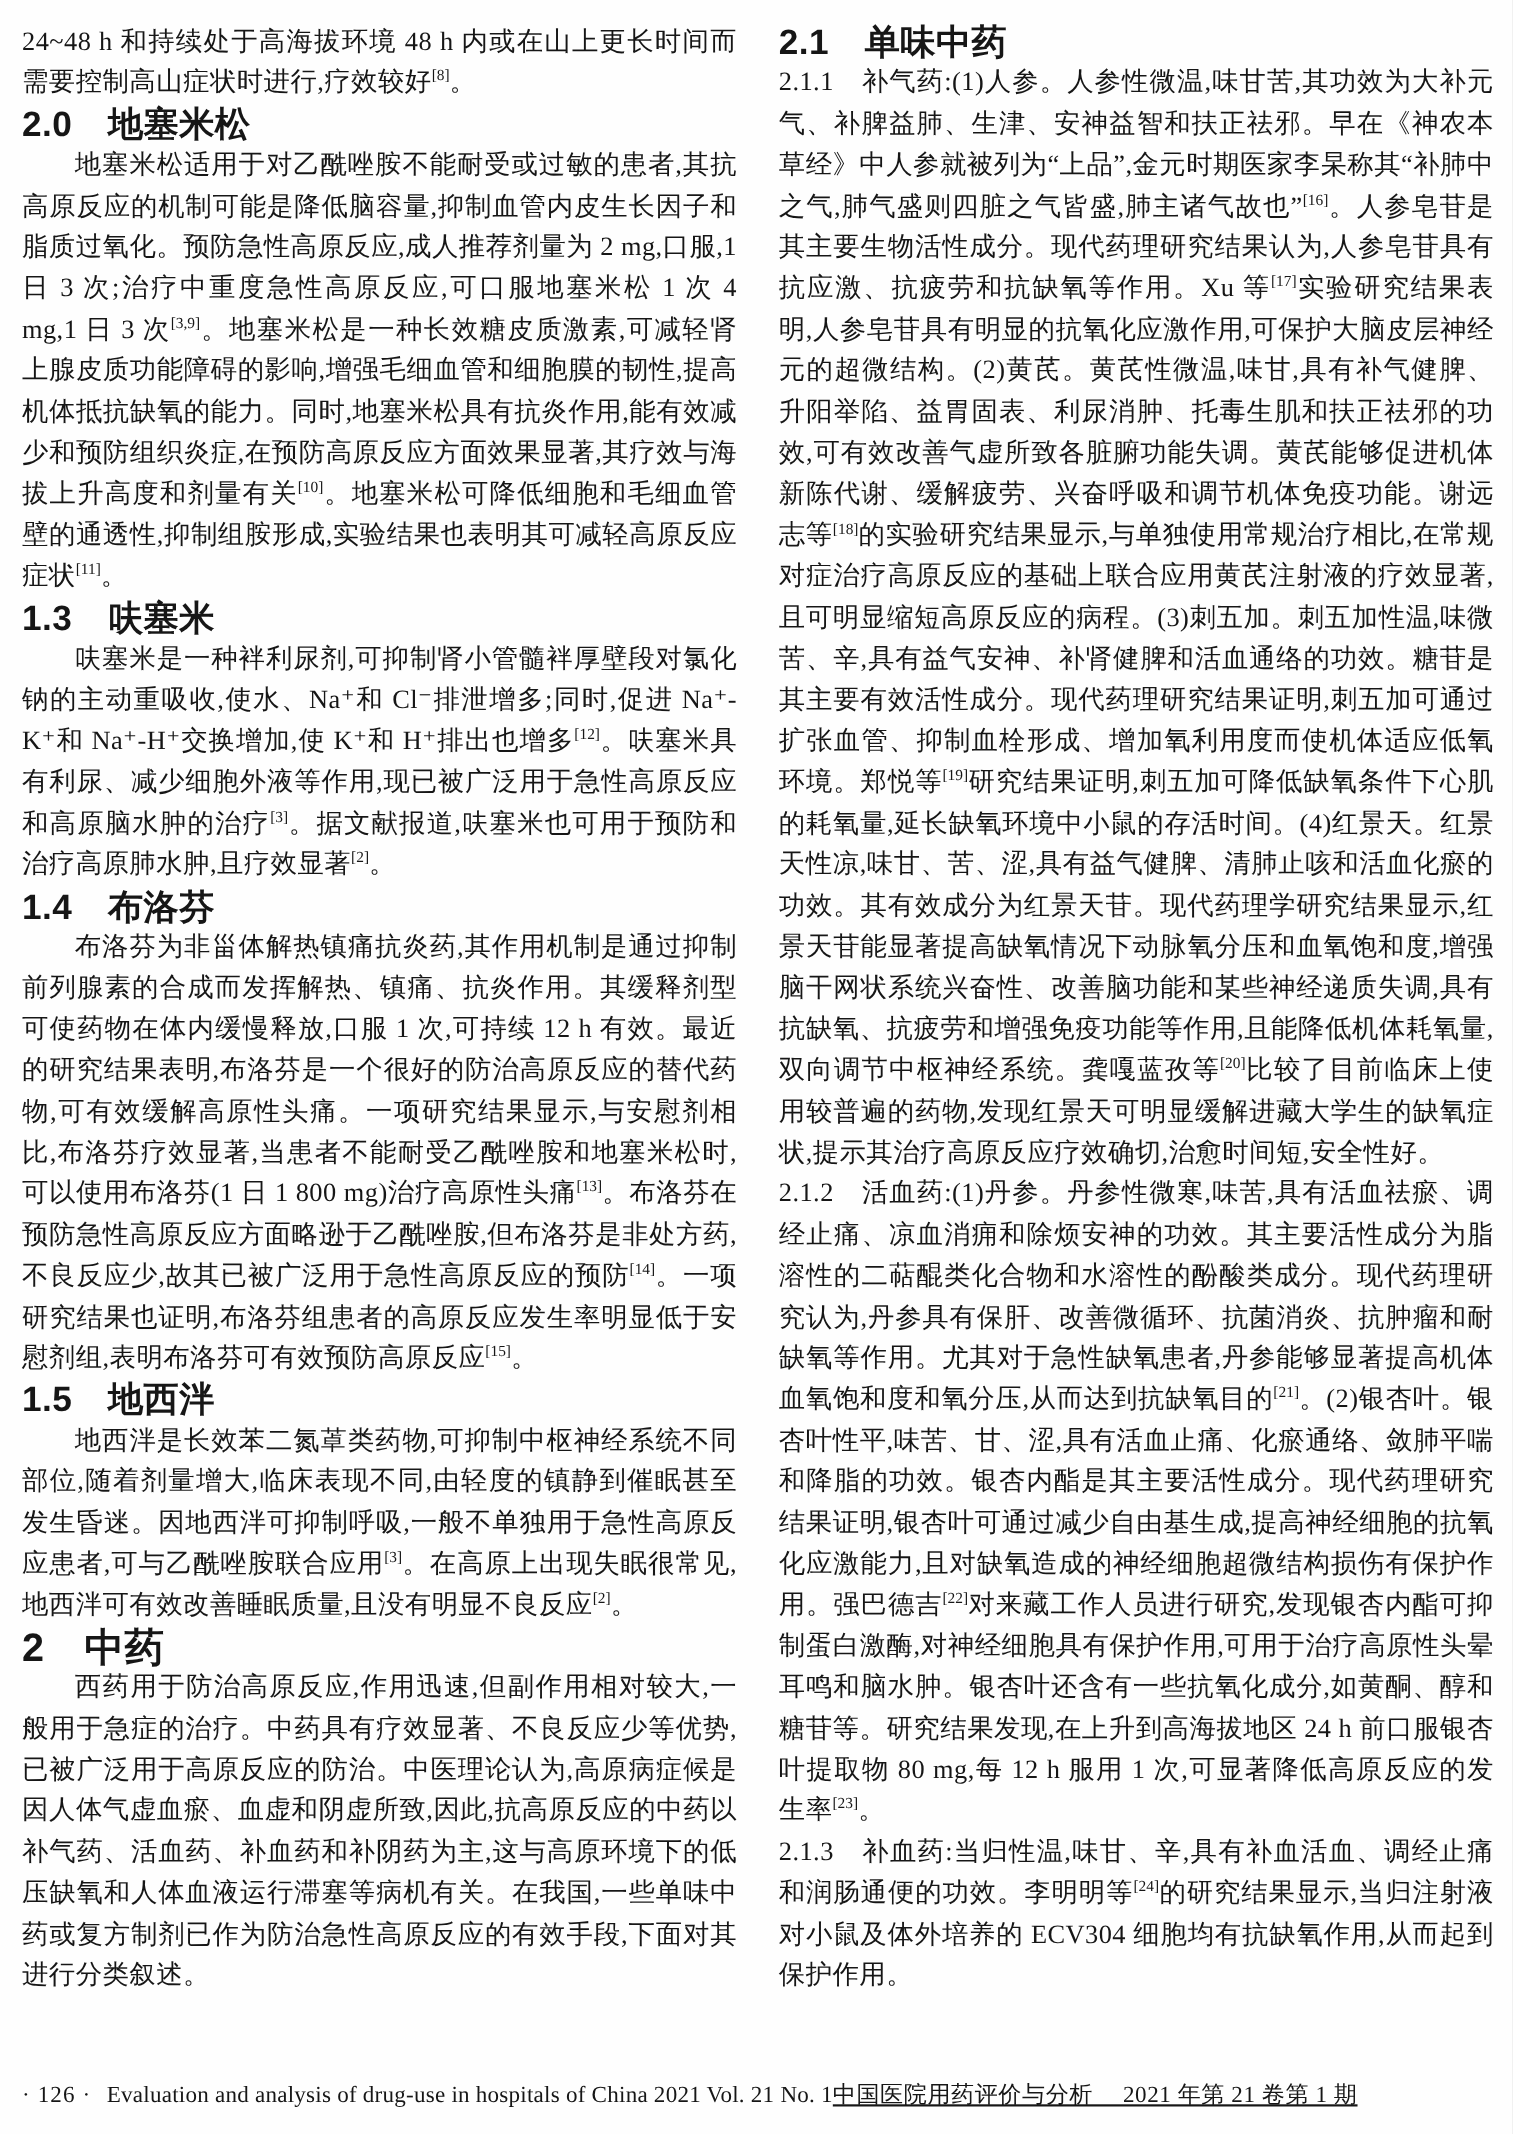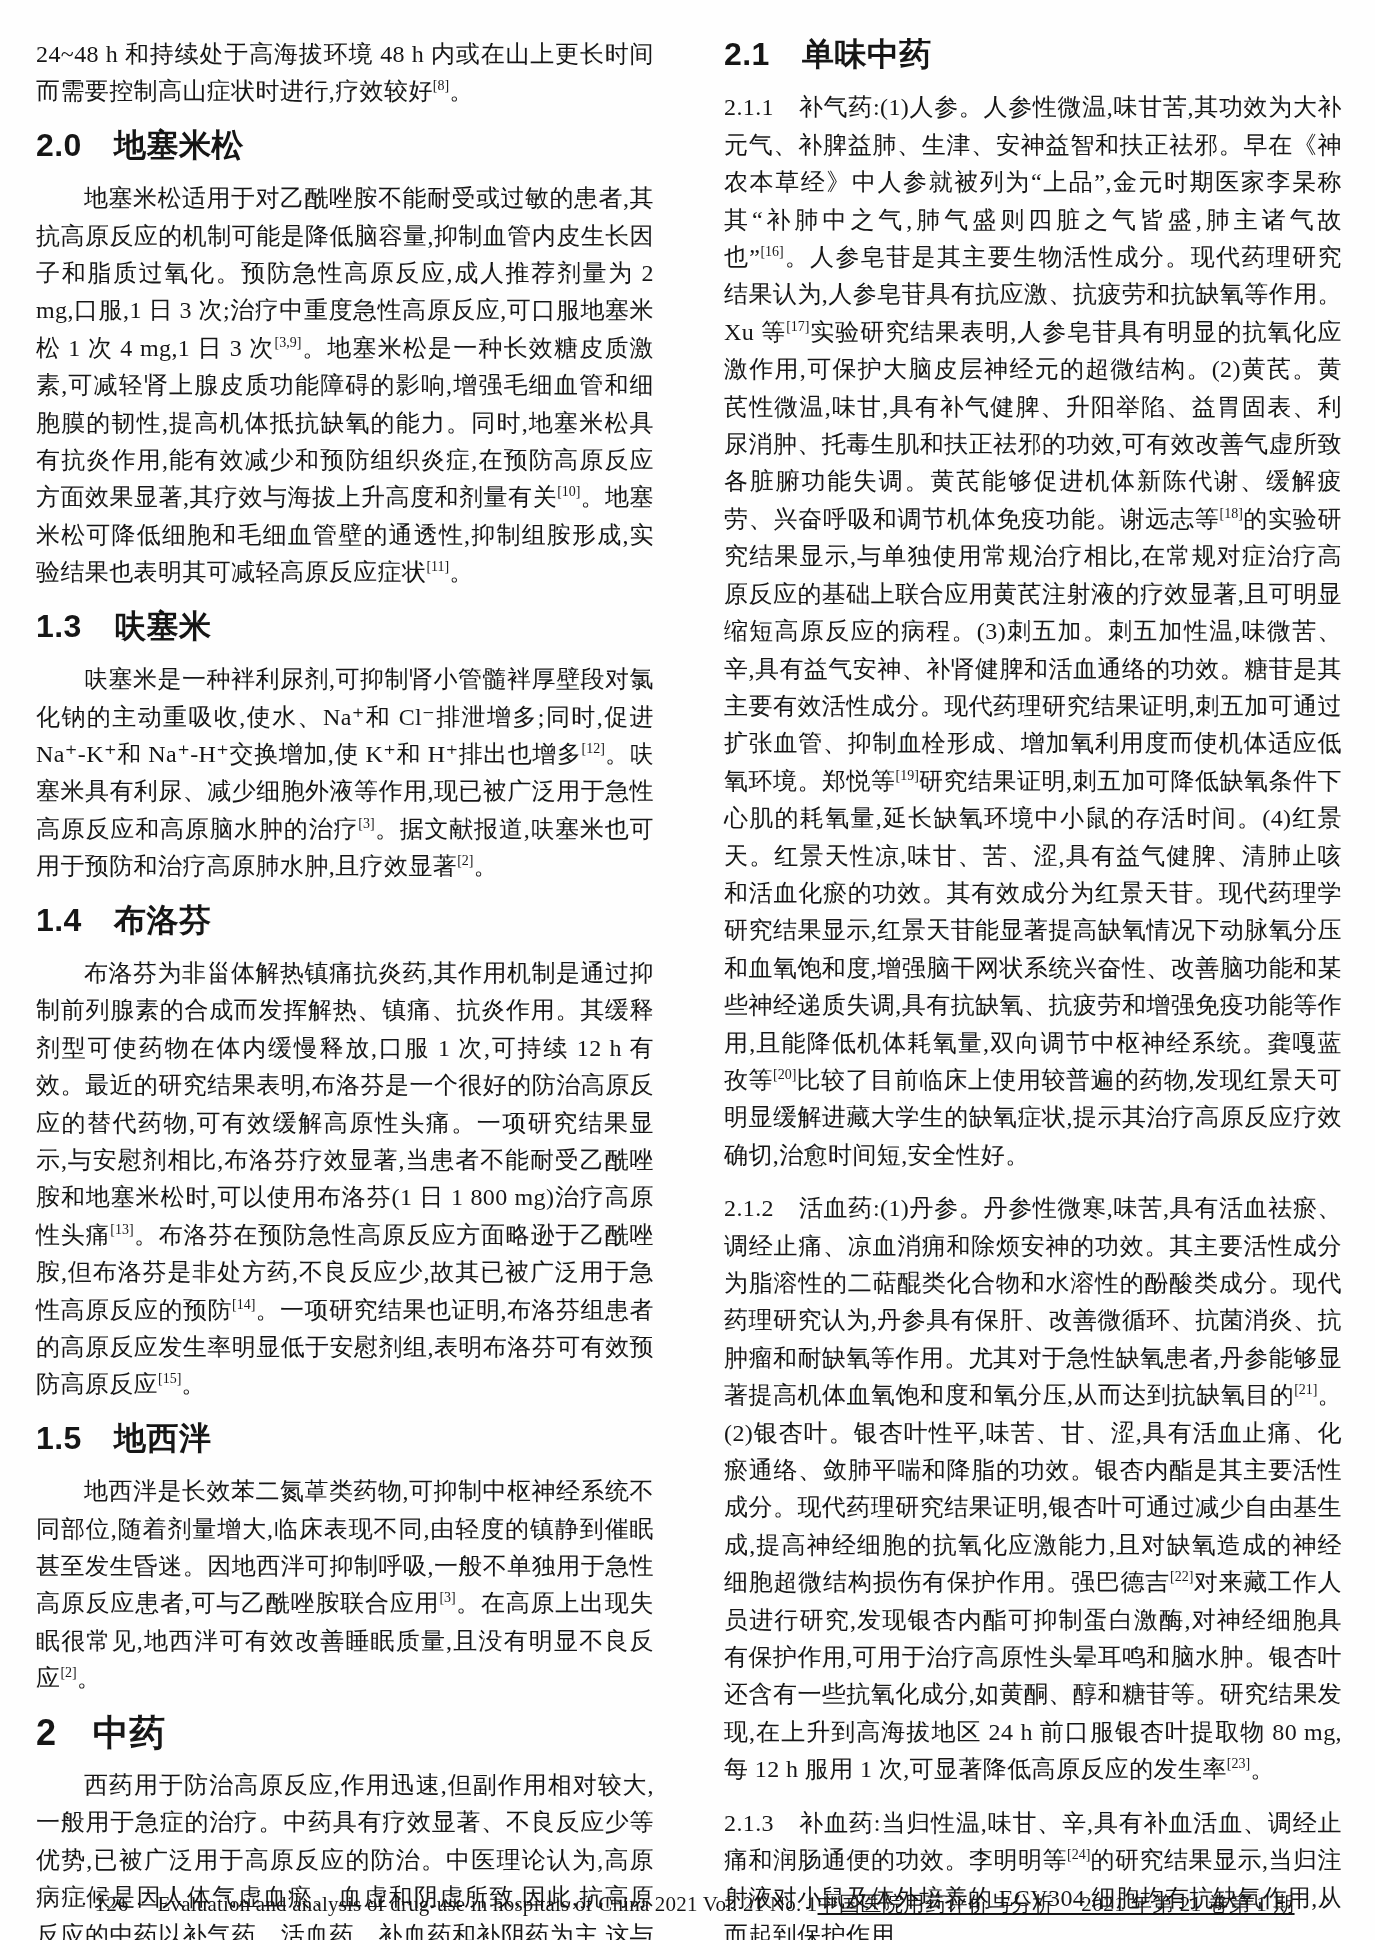--- a/index.html
+++ b/index.html
@@ -13,21 +13,21 @@
     font-family: "Liberation Serif", "DejaVu Serif", serif;
     overflow: hidden;
   }
   .columns {
     display: flex;
     gap: 38px;
     padding: 20px 17px 0 20px;
   }
   .col { width: 650px; }
   .col p, .col .h1, .col .h2 {
-    margin: 16px;
+    margin: 0;
     font-size: 24px;
     line-height: 37.4px;
     text-align: justify;
     text-justify: inter-ideograph;
     letter-spacing: 0.4px;
   }
   .col .h1 {
     font-weight: bold;
     font-size: 36px;
     font-family: "Liberation Sans", "DejaVu Sans", sans-serif;
@@ -43,21 +43,21 @@
     line-height: 0;
     vertical-align: super;
     letter-spacing: 0;
   }
   .footer {
     position: absolute;
     left: 20px;
     right: 20px;
     bottom: 22px;
     display: flex;
-    justify-content: center;
+    justify-content: flex-start;
     align-items: baseline;
     font-size: 21px;
     white-space: nowrap;
     margin-top: 14px;
   }
   .footer .left-part { display: flex; gap: 14px; align-items: baseline; }
   .footer .page-num { letter-spacing: 1px; }
   .footer .journal-en { letter-spacing: 0.2px; }
   .footer .journal-zh { letter-spacing: 0.5px; text-decoration: underline; }
 </style>

